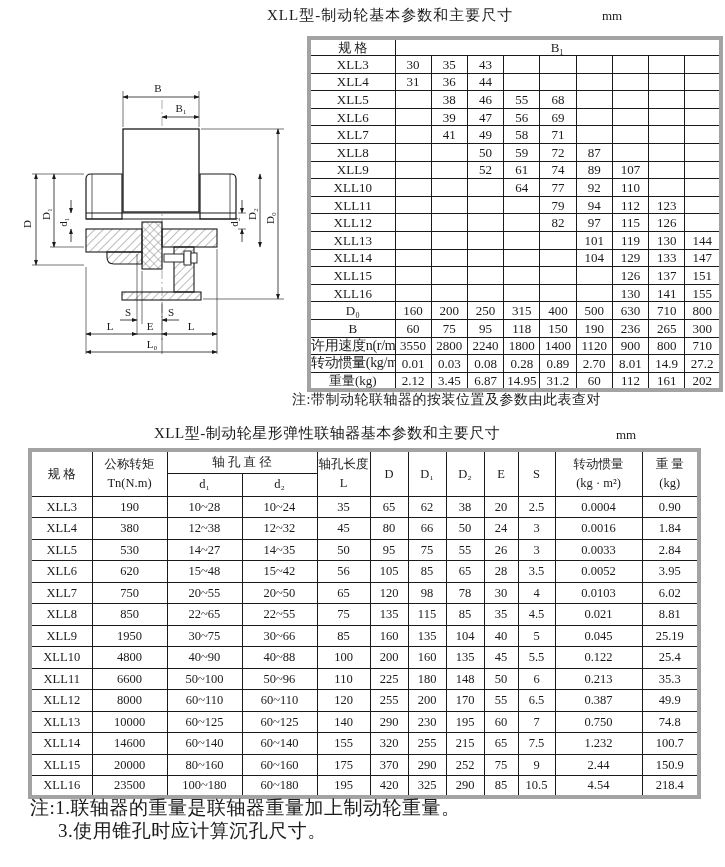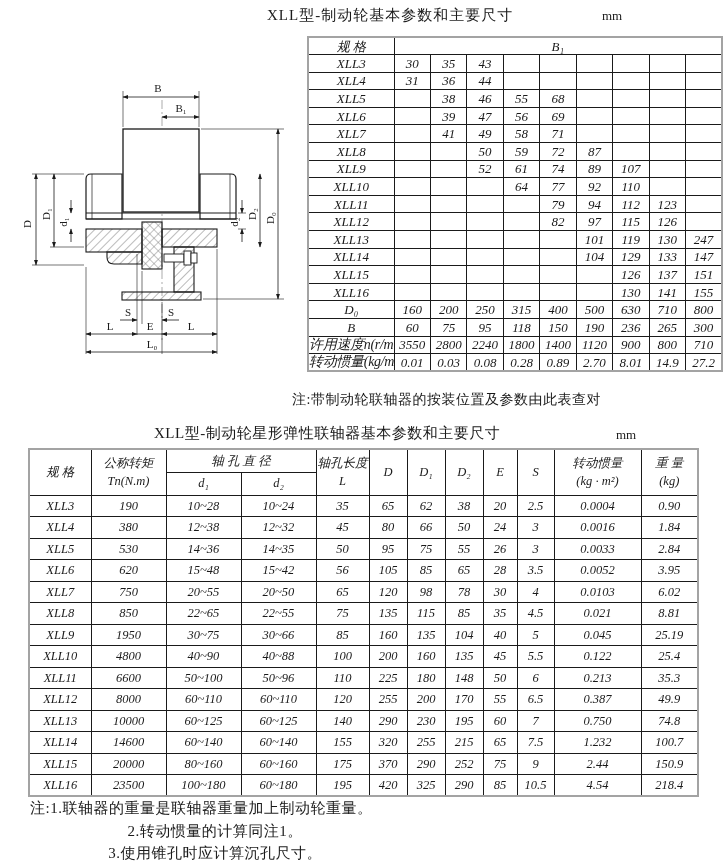--- a/index.html
+++ b/index.html
@@ -7,34 +7,34 @@
     width:725px;height:867px;position:relative;background:#ffffff;
     font-family:"Liberation Serif","DejaVu Serif",serif;color:#1a1a1a;
   }
   .abs{position:absolute;}
   .doc-title{font-size:15px;letter-spacing:1px;white-space:nowrap;}
   .unit{font-size:13px;}
   
   table{border-collapse:collapse;table-layout:fixed;}
   td{border:1px solid #1a1a1a;text-align:center;vertical-align:middle;
      font-size:13px;line-height:1;padding:0;overflow:hidden;white-space:nowrap;}
-  .tbl{border:2px solid #a3a3a3;font-style:italic;}
+  .tbl{border:4px solid #a3a3a3;}
   
   #t1{width:416px;}
   #t1 tr{height:17.6px;}
   #t1 td.speccol{font-size:13px;}
   #t1 td.tiny{font-size:14px;letter-spacing:-0.3px;}
   
   #t2{width:669px;}
   #t2 tr.hrow{height:23px;}
   #t2 tr.drow{height:21.5px;}
   #t2 td{font-size:12.5px;}
   #t2 .two-line div{line-height:1.5;}
   .note1{font-size:14px;letter-spacing:0.5px;white-space:nowrap;}
-  .notes{font-size:15px;letter-spacing:0.5px;text-align:center;}
+  .notes{font-size:19px;letter-spacing:0.5px;}
   .notes div{line-height:22.5px;white-space:nowrap;}
   .notes .indent{padding-left:28px;}
   
   svg text{font-family:"Liberation Serif","DejaVu Serif",serif;font-size:11px;fill:#1a1a1a;}
 </style>
 </head>
 <body>
 
 <div class="abs doc-title" style="left:267px;top:6px;">XLL型-制动轮基本参数和主要尺寸</div>
 <div class="abs unit" style="left:602px;top:8px;">mm</div>
@@ -277,21 +277,21 @@
       <tr>
         <td class="speccol">XLL13</td>
         <td></td>
         <td></td>
         <td></td>
         <td></td>
         <td></td>
         <td>101</td>
         <td>119</td>
         <td>130</td>
-        <td>247</td>
+        <td>144</td>
       </tr>
       <tr>
         <td class="speccol">XLL14</td>
         <td></td>
         <td></td>
         <td></td>
         <td></td>
         <td></td>
         <td>104</td>
         <td>129</td>
@@ -362,20 +362,32 @@
         <td class="speccol tiny">转动惯量(kg/m²)</td>
         <td>0.01</td>
         <td>0.03</td>
         <td>0.08</td>
         <td>0.28</td>
         <td>0.89</td>
         <td>2.70</td>
         <td>8.01</td>
         <td>14.9</td>
         <td>27.2</td>
+      </tr>
+      <tr>
+        <td class="speccol">重量(kg)</td>
+        <td>2.12</td>
+        <td>3.45</td>
+        <td>6.87</td>
+        <td>14.95</td>
+        <td>31.2</td>
+        <td>60</td>
+        <td>112</td>
+        <td>161</td>
+        <td>202</td>
       </tr>
     </tbody>
 </table>
 
 <div class="abs note1" style="left:292px;top:391px;">注:带制动轮联轴器的按装位置及参数由此表查对</div>
 
 <div class="abs doc-title" style="left:154px;top:424px;letter-spacing:0.5px;font-family:Liberation Serif, serif;">XLL型-制动轮星形弹性联轴器基本参数和主要尺寸</div>
 <div class="abs unit" style="left:616px;top:427px;">mm</div>
 
 <table id="t2" class="abs tbl" style="left:28px;top:448px;">
@@ -449,21 +461,21 @@
         <td>66</td>
         <td>50</td>
         <td>24</td>
         <td>3</td>
         <td>0.0016</td>
         <td>1.84</td>
       </tr>
       <tr class="drow">
         <td>XLL5</td>
         <td>530</td>
-        <td>14~36</td>
+        <td>14~27</td>
         <td>14~35</td>
         <td>50</td>
         <td>95</td>
         <td>75</td>
         <td>55</td>
         <td>26</td>
         <td>3</td>
         <td>0.0033</td>
         <td>2.84</td>
       </tr>
@@ -619,15 +631,14 @@
         <td>85</td>
         <td>10.5</td>
         <td>4.54</td>
         <td>218.4</td>
       </tr>
     </tbody>
 </table>
 
 <div class="abs notes" style="left:30px;top:797px;">
   <div>注:1.联轴器的重量是联轴器重量加上制动轮重量。</div>
-  <div class="indent">2.转动惯量的计算同注1。</div>
   <div class="indent">3.使用锥孔时应计算沉孔尺寸。</div>
 </div>
 
 </body></html>

